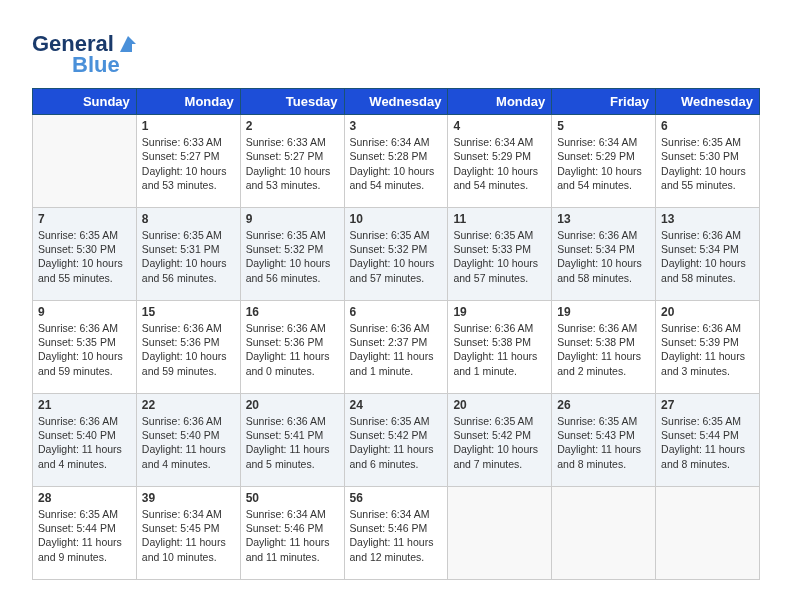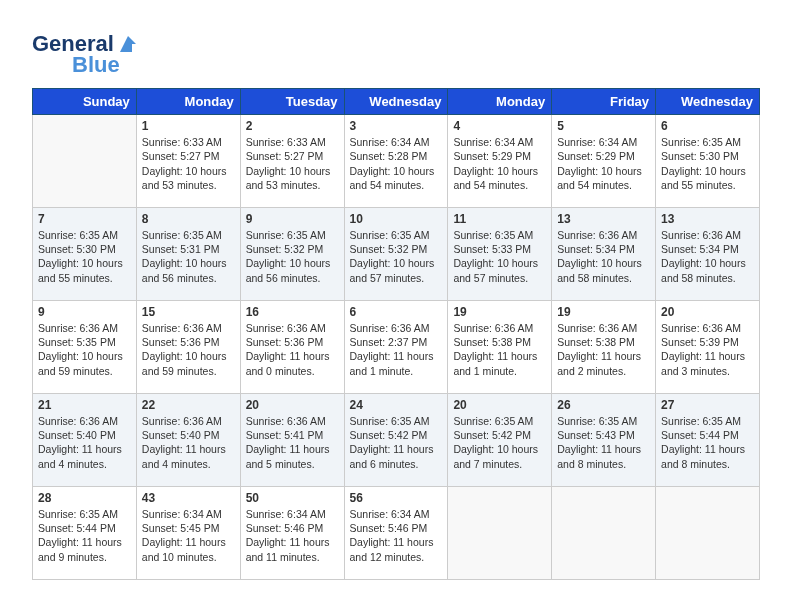--- a/index.html
+++ b/index.html
@@ -299,21 +299,21 @@
           </td>
         </tr>
         <tr>
           <td>
             <span class="day-num">28</span>
             <span class="cell-line">Sunrise: 6:35 AM</span>
             <span class="cell-line">Sunset: 5:44 PM</span>
             <span class="cell-line">Daylight: 11 hours and 9 minutes.</span>
           </td>
           <td>
-            <span class="day-num">43</span>
+            <span class="day-num">39</span>
             <span class="cell-line">Sunrise: 6:34 AM</span>
             <span class="cell-line">Sunset: 5:45 PM</span>
             <span class="cell-line">Daylight: 11 hours and 10 minutes.</span>
           </td>
           <td>
             <span class="day-num">50</span>
             <span class="cell-line">Sunrise: 6:34 AM</span>
             <span class="cell-line">Sunset: 5:46 PM</span>
             <span class="cell-line">Daylight: 11 hours and 11 minutes.</span>
           </td>

